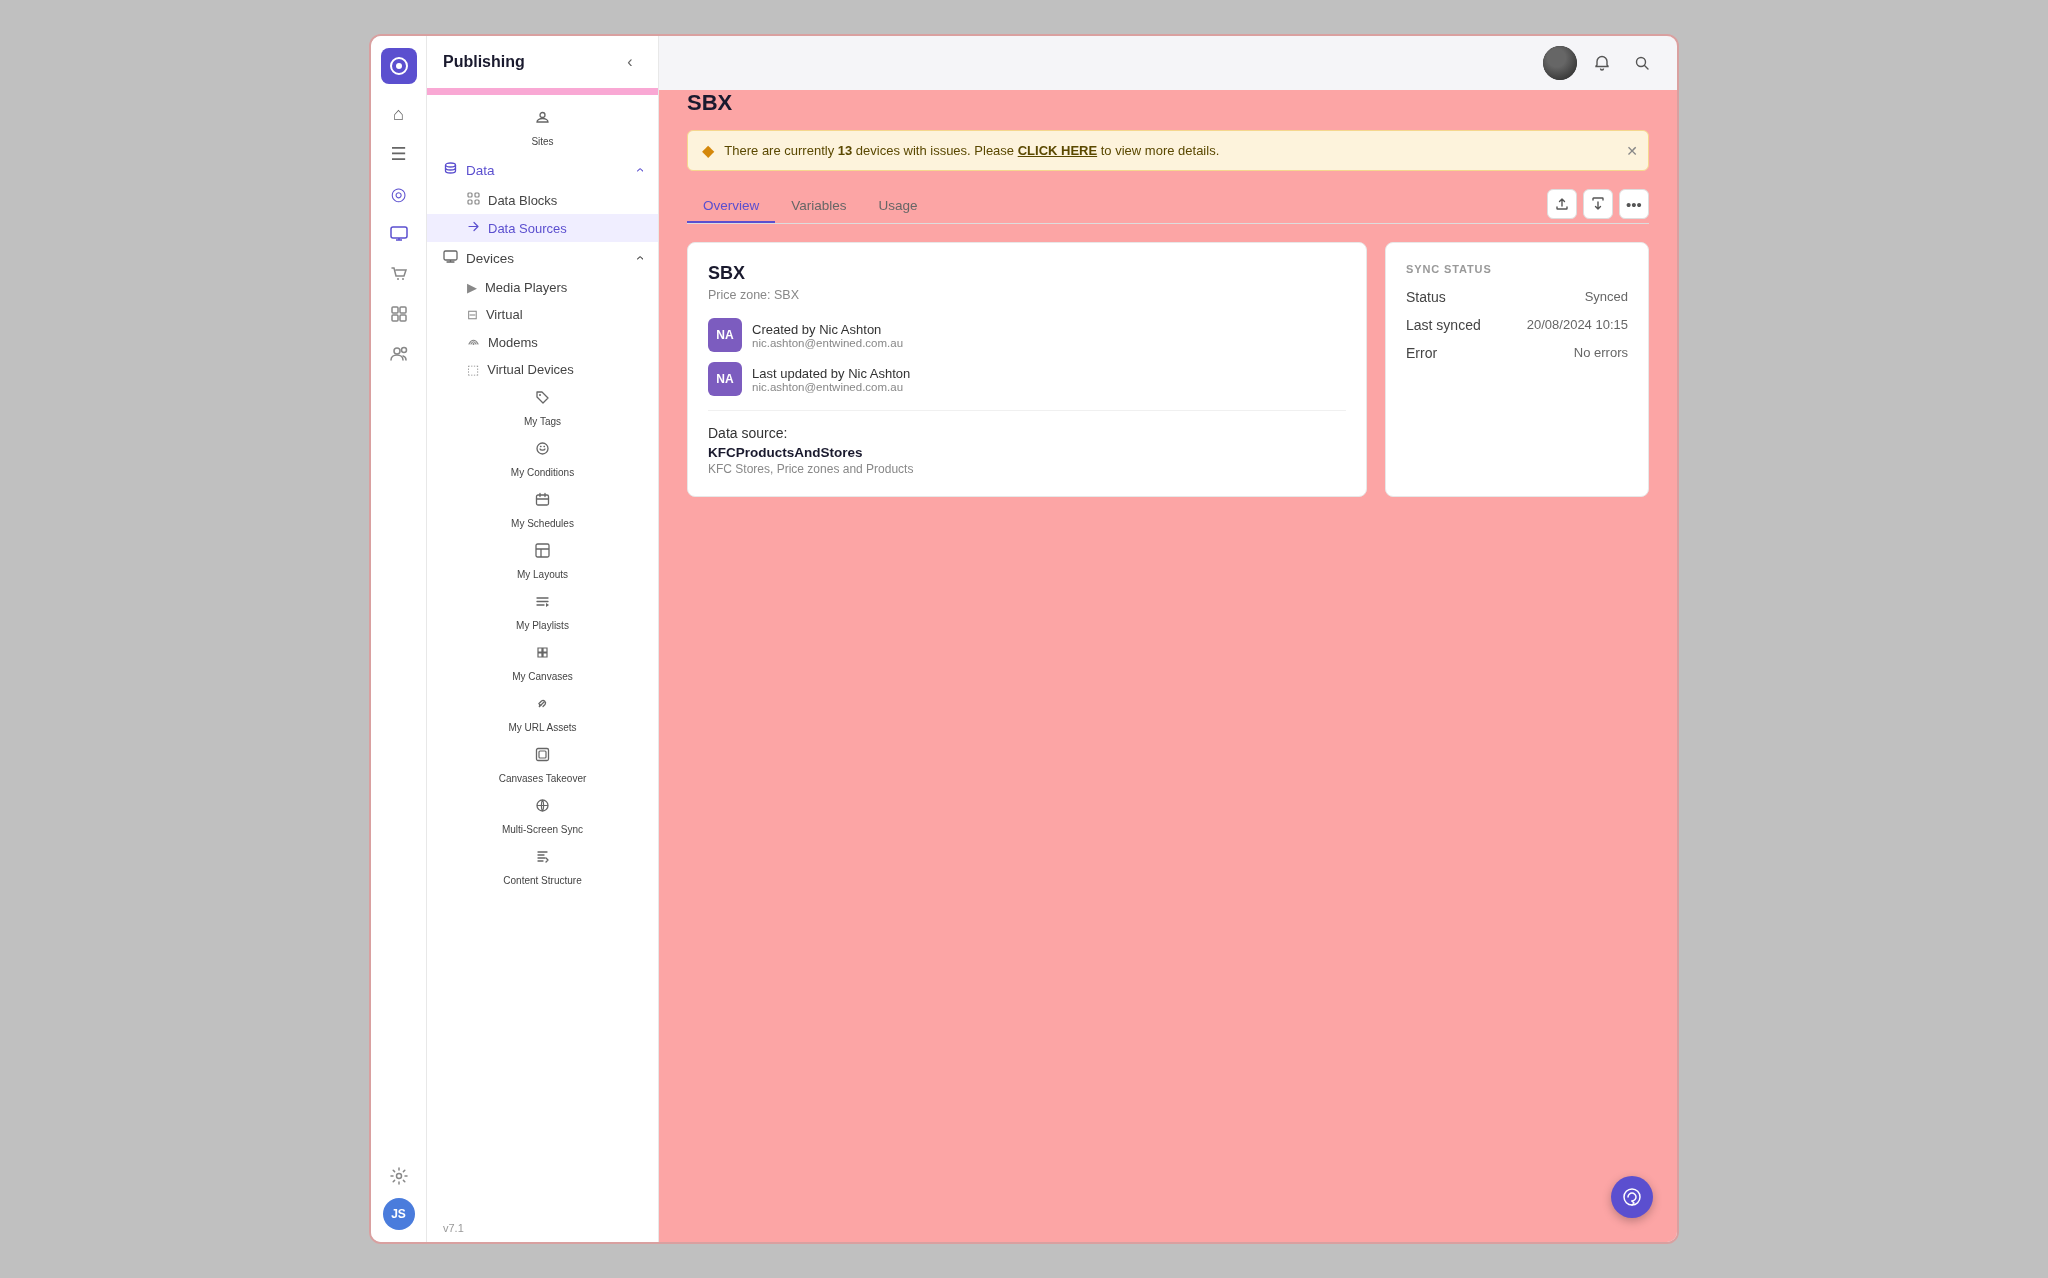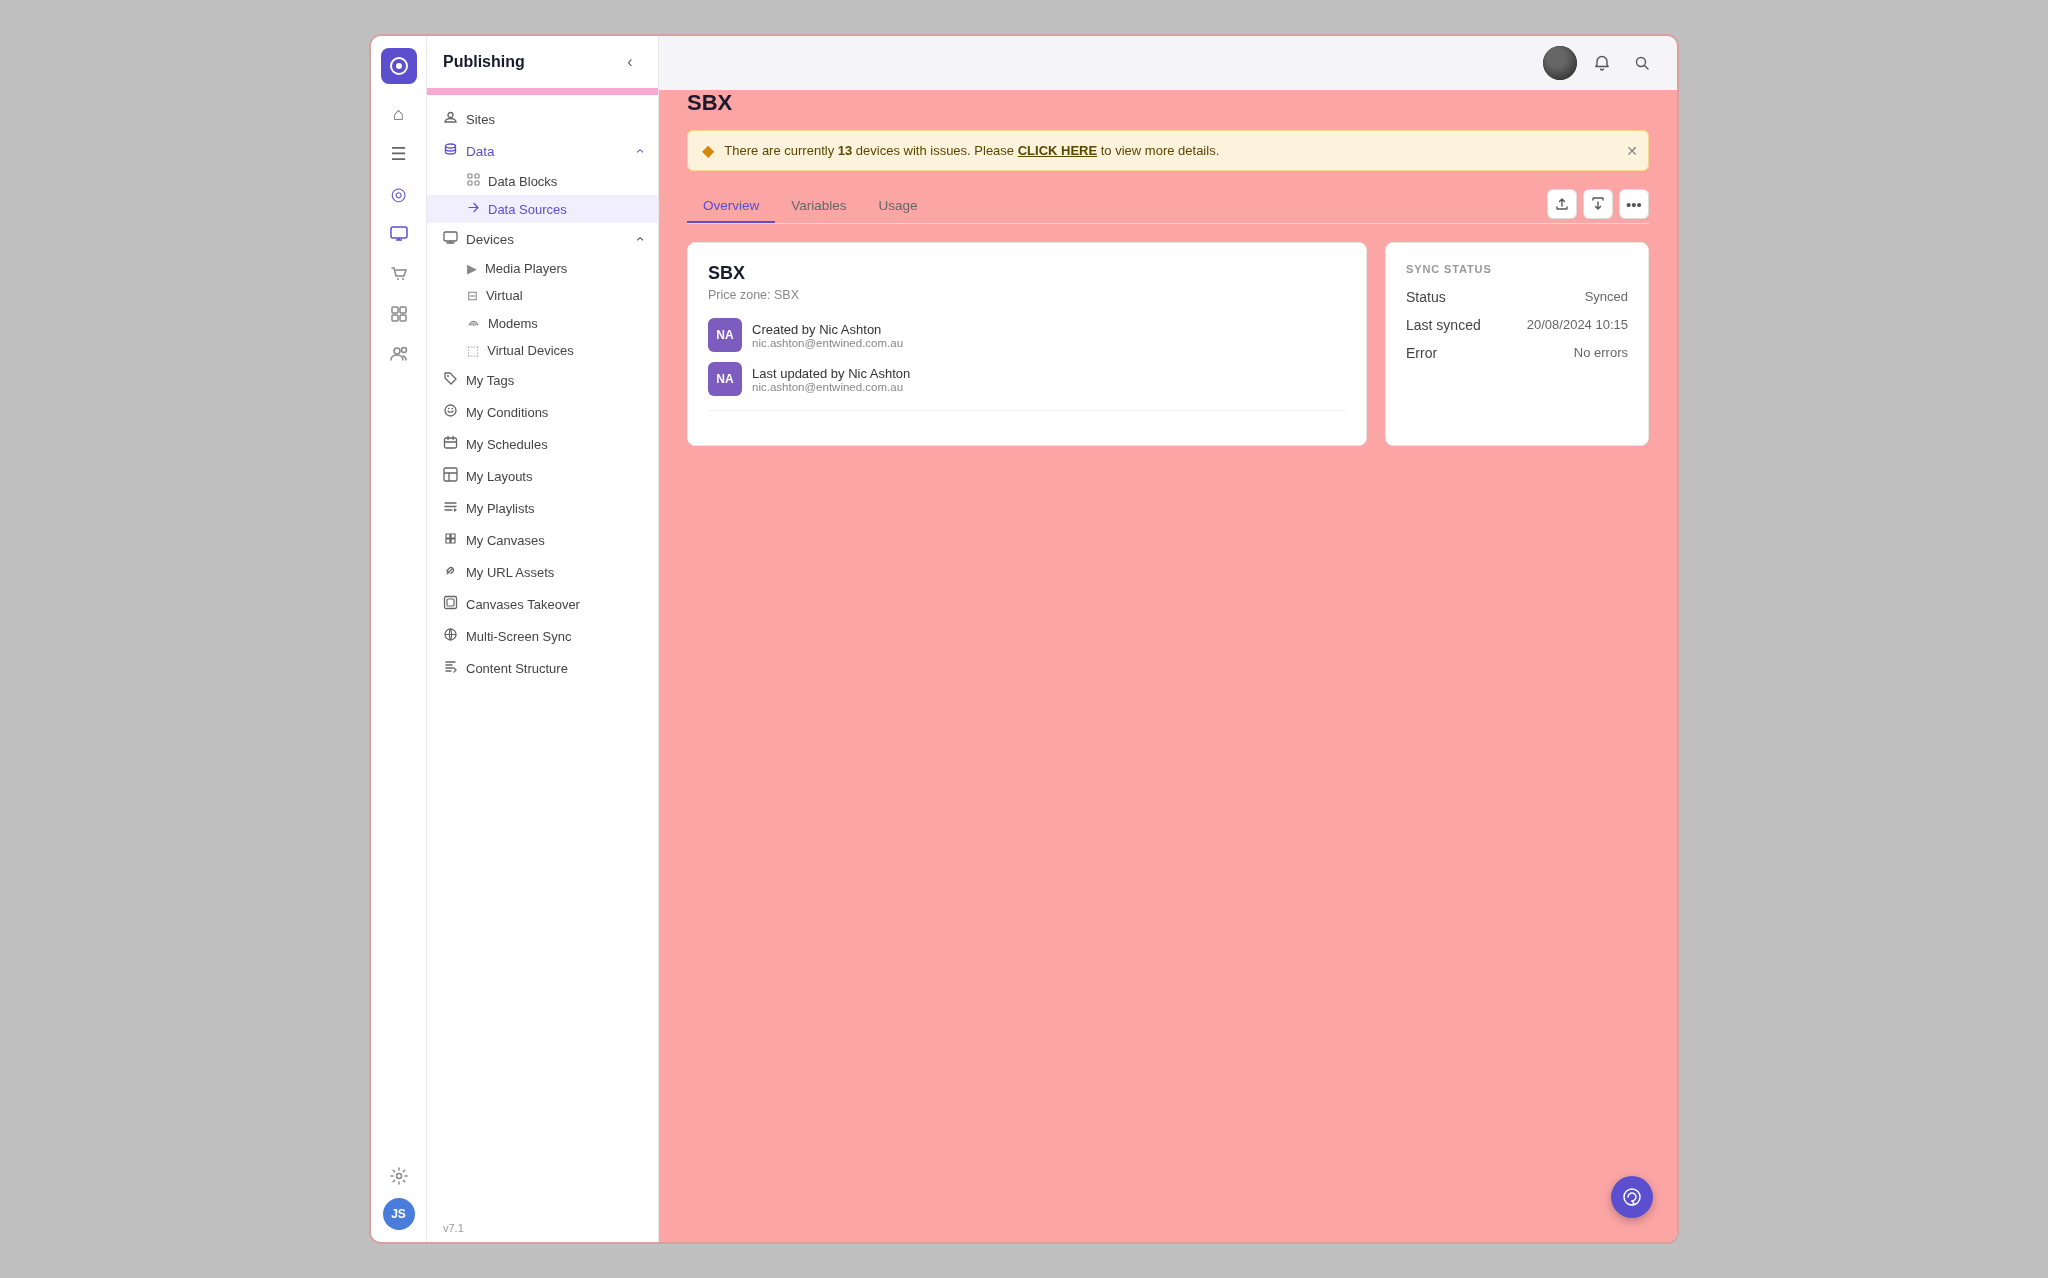--- a/index.html
+++ b/index.html
@@ -119,24 +119,25 @@
     .sidebar-nav {
       padding: 8px 0;
       flex: 1;
     }
     .nav-item {
       display: flex;
       align-items: center;
       padding: 7px 16px;
       cursor: pointer;
       color: #444;
-      font-size: 13px;
+      font-size: 10px;
       gap: 8px;
       border-radius: 0;
       transition: background 0.15s;
+      flex-direction: column;
     }
     .nav-item .nav-icon { font-size: 15px; color: #666; flex-shrink: 0; }
     .nav-section {
       display: flex;
       align-items: center;
       justify-content: space-between;
       padding: 7px 16px;
       cursor: pointer;
       color: #444;
       font-size: 13.5px;
@@ -712,20 +713,25 @@
             <div class="user-row">
               <div class="user-avatar">NA</div>
               <div>
                 <div class="user-info-name">Last updated by Nic Ashton</div>
                 <div class="user-info-email">nic.ashton@entwined.com.au</div>
               </div>
             </div>
 
             <hr class="divider">
 
+            <div class="data-source-section">
+              <div class="data-source-label">Data source:</div>
+              <div class="data-source-name">KFCProductsAndStores</div>
+              <div class="data-source-desc">KFC Stores, Price zones and Products</div>
+            </div>
           </div>
 
           <div class="content-panel sync-panel">
             <div class="panel-section-title">SYNC STATUS</div>
             <div class="sync-row">
               <span class="sync-key">Status</span>
               <span class="sync-val synced">Synced</span>
             </div>
             <div class="sync-row">
               <span class="sync-key">Last synced</span>

